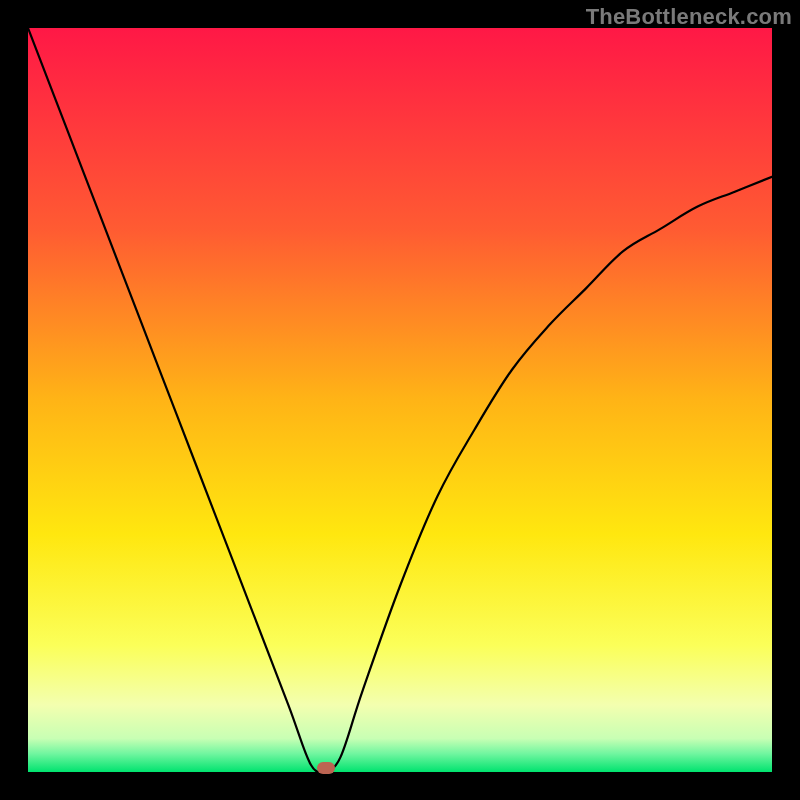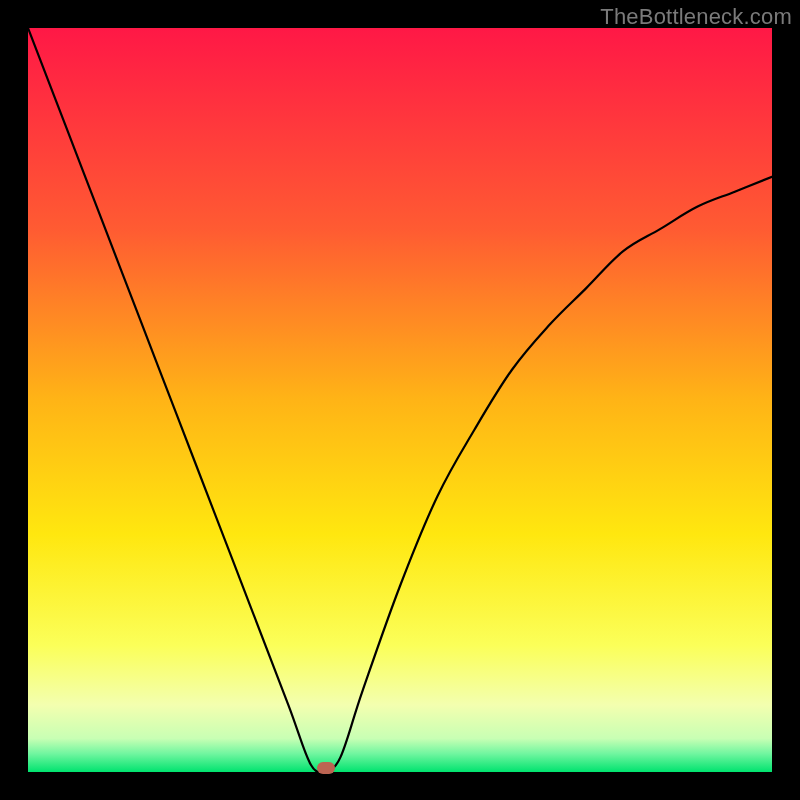--- a/index.html
+++ b/index.html
@@ -30,21 +30,21 @@
     position: absolute;
     inset: 0;
   }
   .watermark {
     position: absolute;
     top: 4px;
     right: 8px;
     color: #7a7a7a;
     font-size: 22px;
     letter-spacing: 0.2px;
-    font-weight: 400;
+    font-weight: 700;
   }
   svg.curve {
     position: absolute;
     inset: 0;
     width: 100%;
     height: 100%;
   }
   .curve path, .curve line {
     fill: none;
     stroke: #000;

